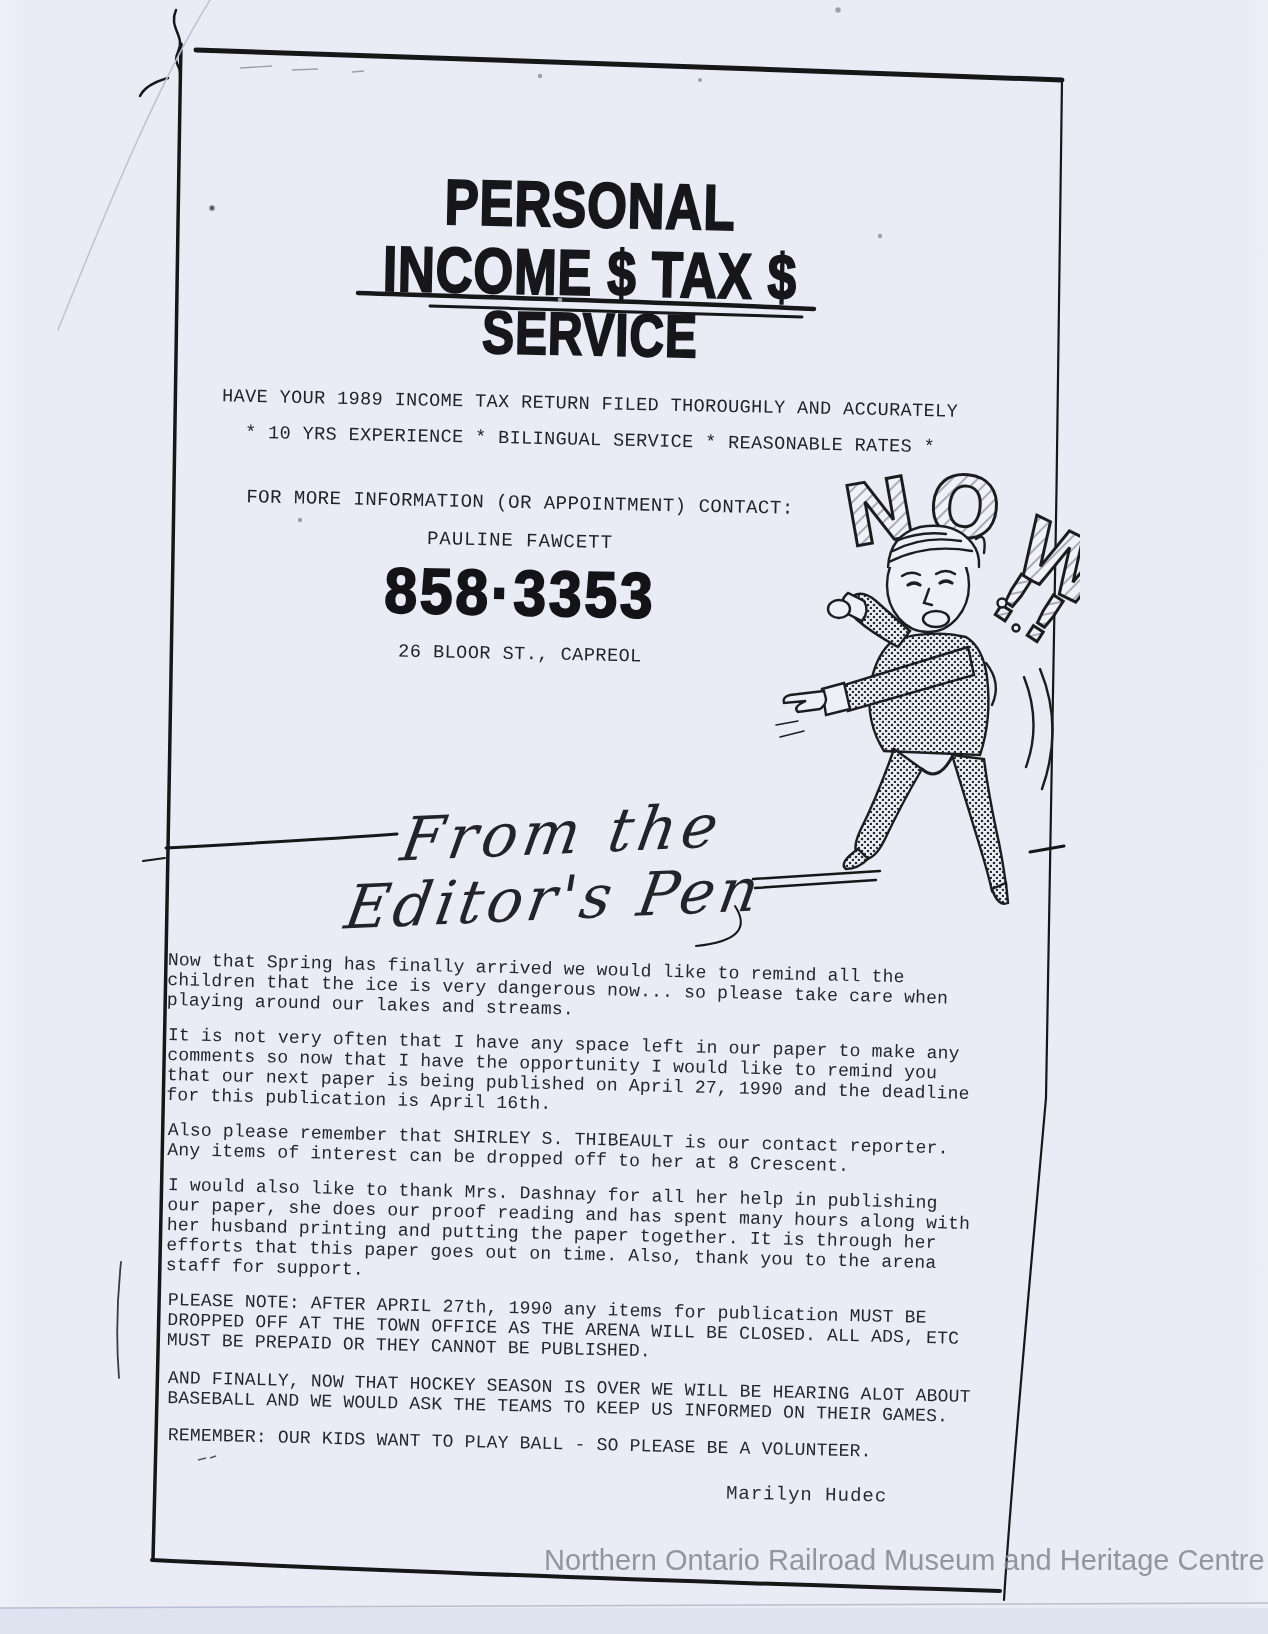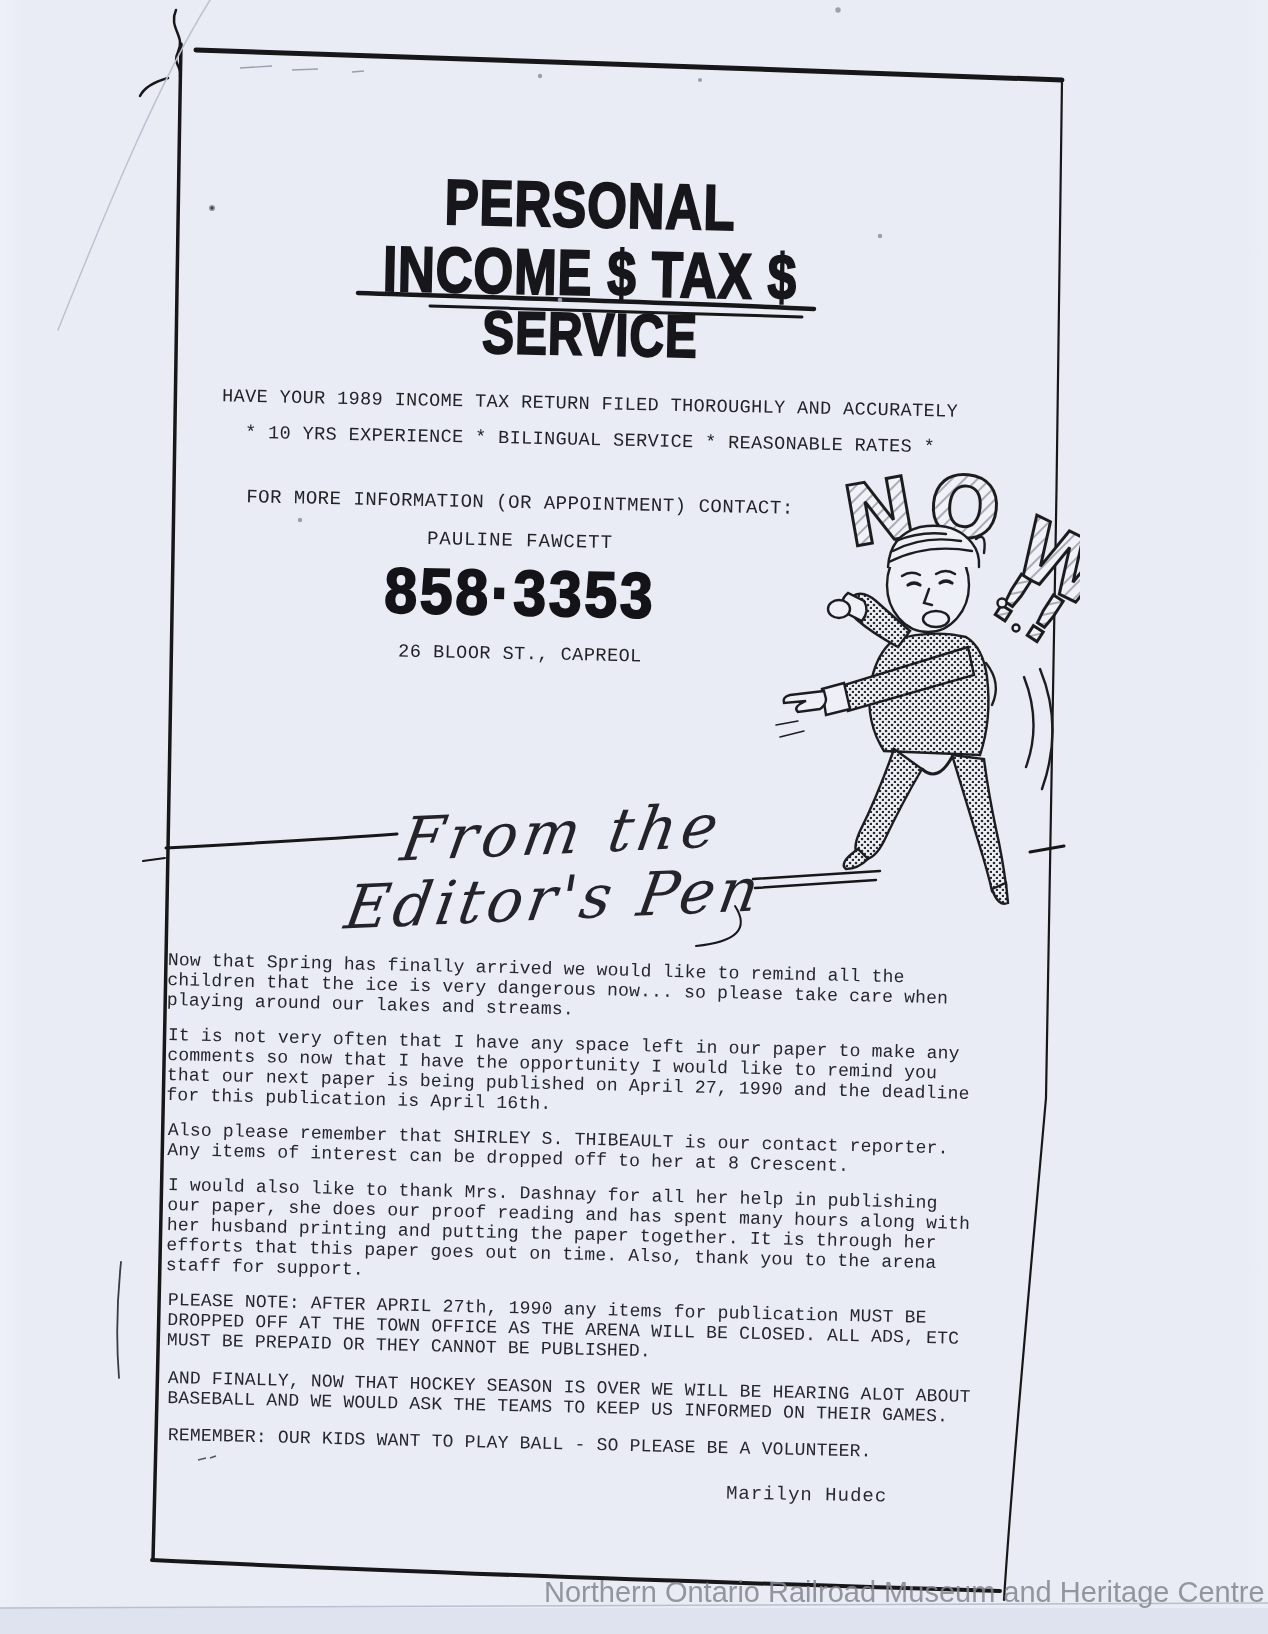--- a/index.html
+++ b/index.html
@@ -26,21 +26,21 @@
   .script{font-family:"DejaVu Serif","Liberation Serif",serif;font-style:italic;
     color:#232329;transform:rotate(-2.5deg) skewX(-12deg);transform-origin:0 0;}
   .script1{left:408px;top:804px;font-size:60px;letter-spacing:5px;}
   .script2{left:352px;top:872px;font-size:60px;letter-spacing:4px;}
   
   .para{left:168px;width:868px;font-family:"Liberation Mono",monospace;font-size:18px;
     line-height:20px;letter-spacing:.2px;color:#26262c;white-space:pre-line;
     transform:rotate(1.35deg);transform-origin:0 0;}
   .signature{left:726px;top:1484px;font-family:"Liberation Mono",monospace;font-size:19px;
     letter-spacing:1px;color:#2a2a30;transform:rotate(1.1deg);}
-  .watermark{left:544px;top:1576px;font-family:"Liberation Sans",sans-serif;font-size:29px;
+  .watermark{left:544px;top:1544px;font-family:"Liberation Sans",sans-serif;font-size:29px;
     color:#84878e;opacity:.85;letter-spacing:0;z-index:6;white-space:nowrap;}
   svg{position:absolute;left:0;top:0;}
   #frame-svg{z-index:2;}
   #cartoon-svg{left:740px;top:435px;z-index:3;}
   .txt{z-index:4;}
 </style>
 </head>
 <body>
 
 <svg id="frame-svg" width="1268" height="1634" viewBox="0 0 1268 1634">

